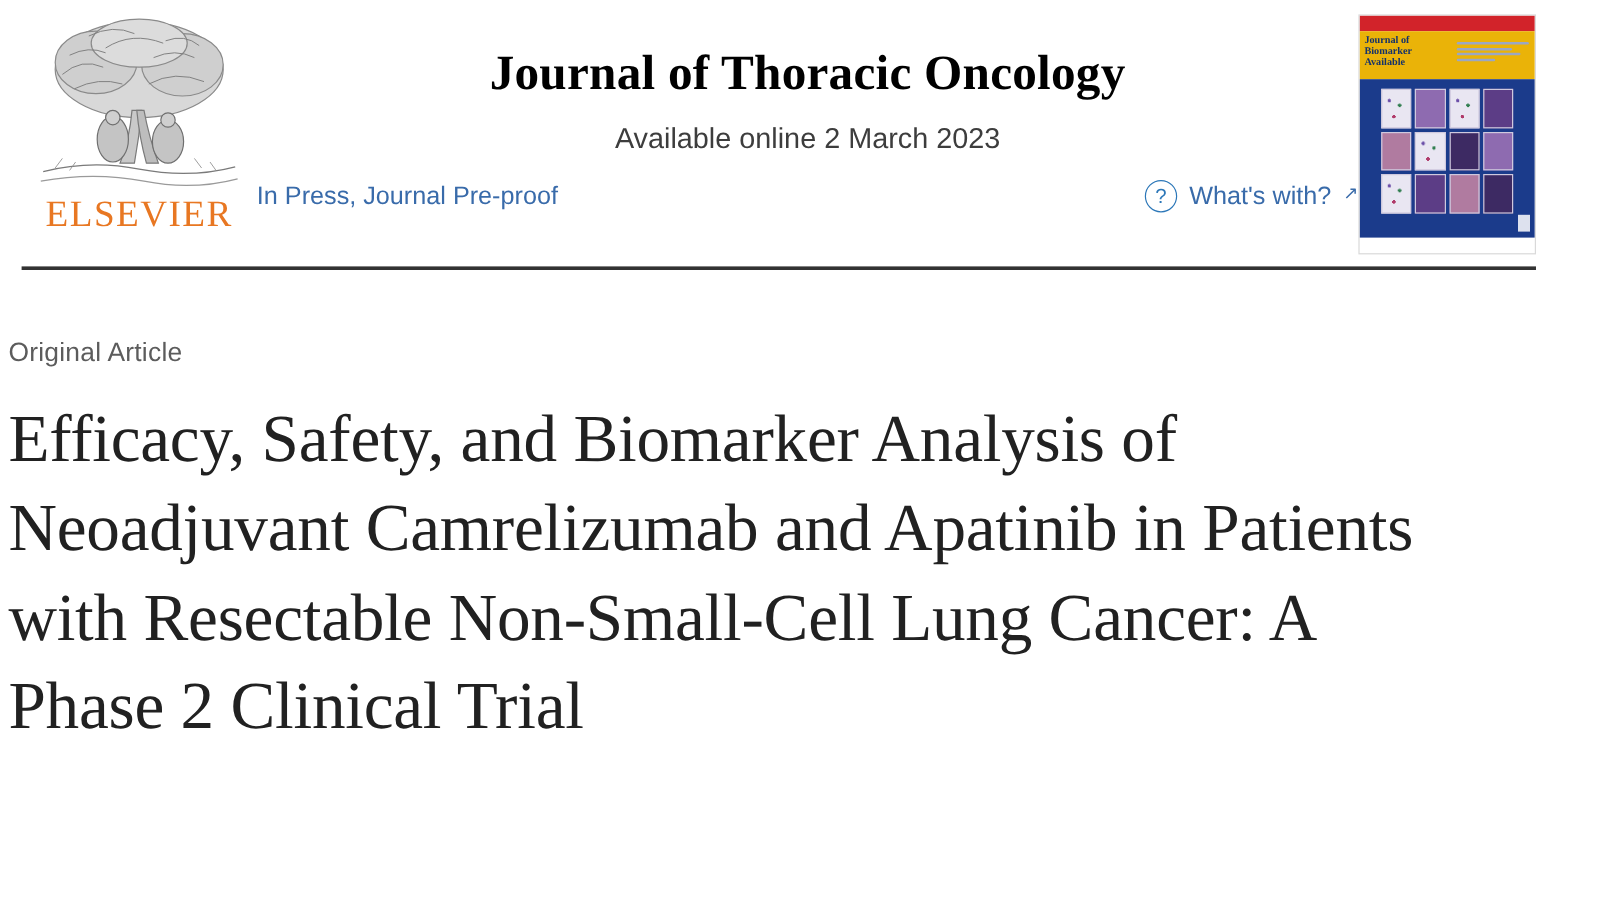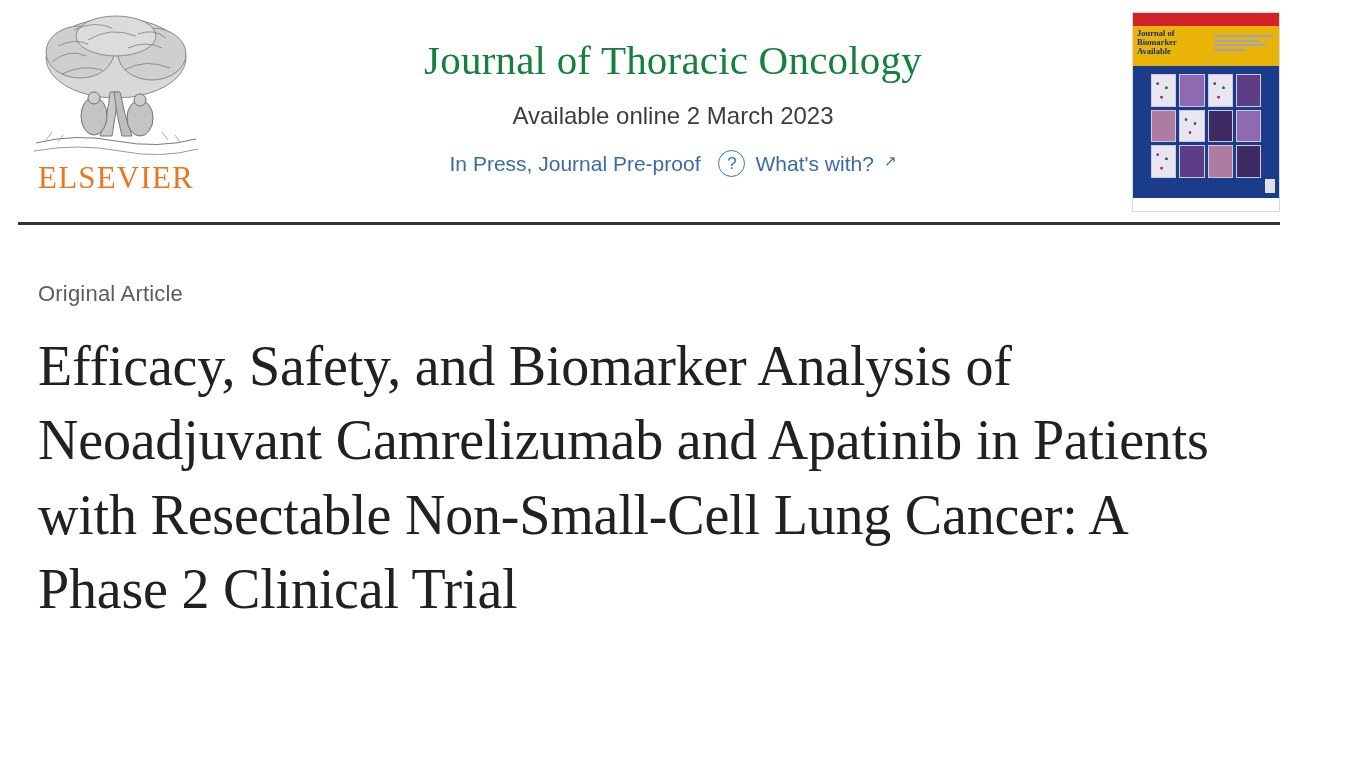--- a/index.html
+++ b/index.html
@@ -54,37 +54,37 @@
     line-height: 1;
   }
   .journal-block {
     flex: 1 1 auto;
     text-align: center;
     padding-top: 30px;
   }
   .journal-title {
     font-family: "Liberation Serif", serif;
     font-size: 41px;
-    font-weight: 400;
-    color: #15803d;
+    font-weight: 700;
+    color: #000000;
     letter-spacing: 0.2px;
     line-height: 1.1;
   }
   .availability {
     margin-top: 19px;
     font-family: "Liberation Sans", sans-serif;
     font-size: 24px;
     color: #3d3d3d;
     font-weight: 400;
   }
   .press-row {
     margin-top: 20px;
     display: flex;
     align-items: center;
-    justify-content: center;
+    justify-content: space-between;
     gap: 18px;
     font-family: "Liberation Sans", sans-serif;
     font-size: 21px;
   }
   .press-status {
     color: #396baa;
   }
   .whats-this {
     display: flex;
     align-items: center;
@@ -198,22 +198,21 @@
     background: #ffffff;
     opacity: 0.85;
   }
   
   .masthead-rule {
     margin: 10px 70px 0 18px;
     border-top: 3px solid #333333;
   }
   
   .article {
-    padding: 56px 120px 0 18px;
-    margin-left: 20px;
+    padding: 56px 120px 0 7px;
   }
   .article-type {
     font-family: "Liberation Sans", sans-serif;
     font-size: 22px;
     color: #5c5c5c;
     letter-spacing: 0.2px;
   }
   .article-title {
     margin-top: 22px;
     font-family: "Liberation Serif", serif;

